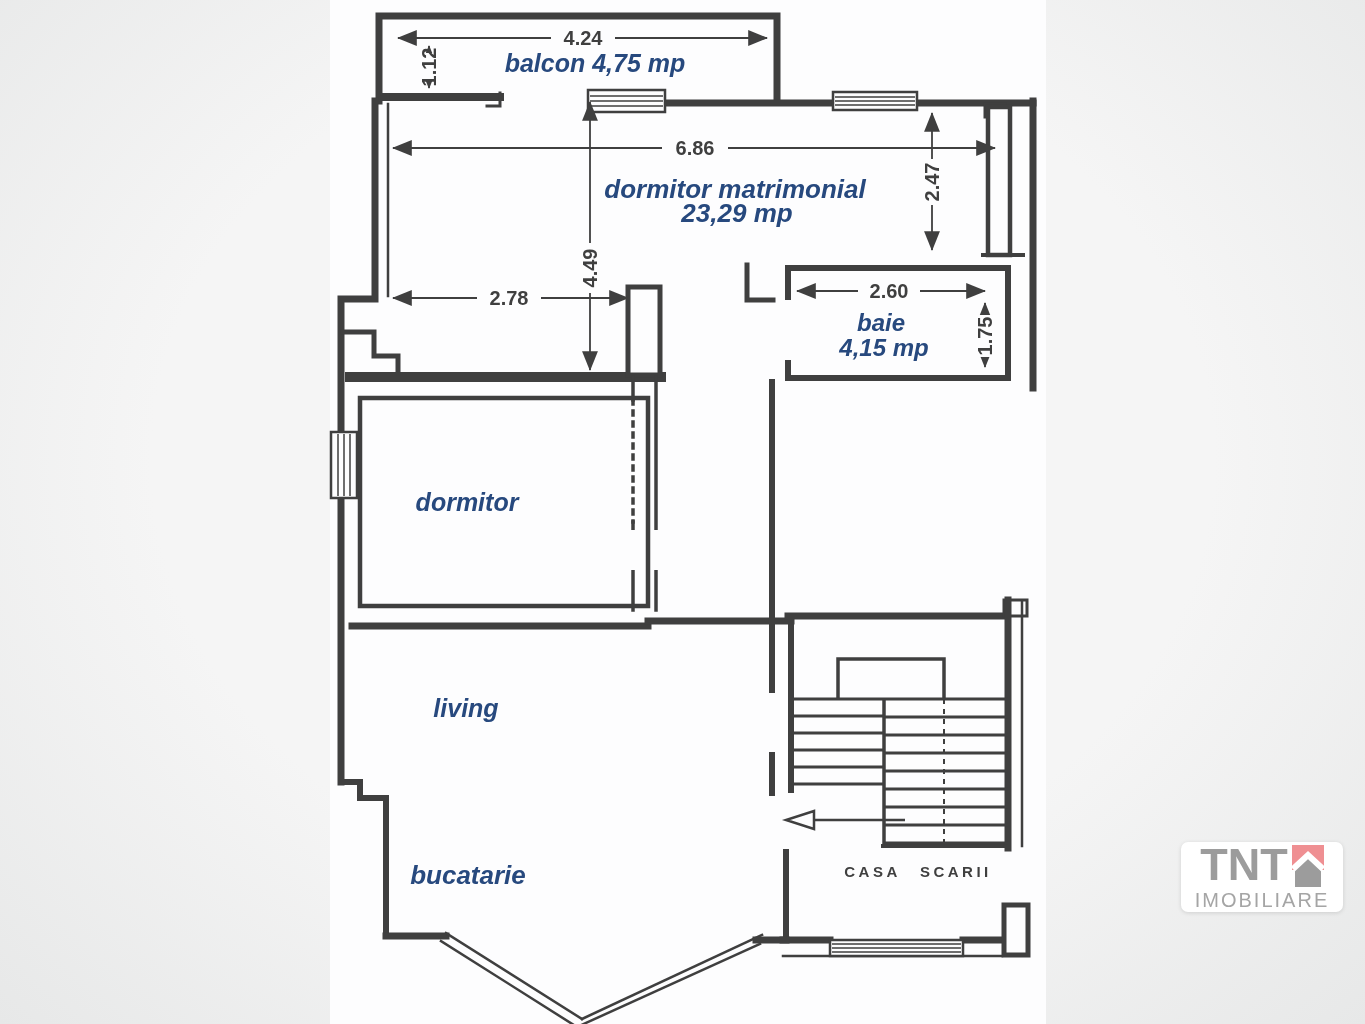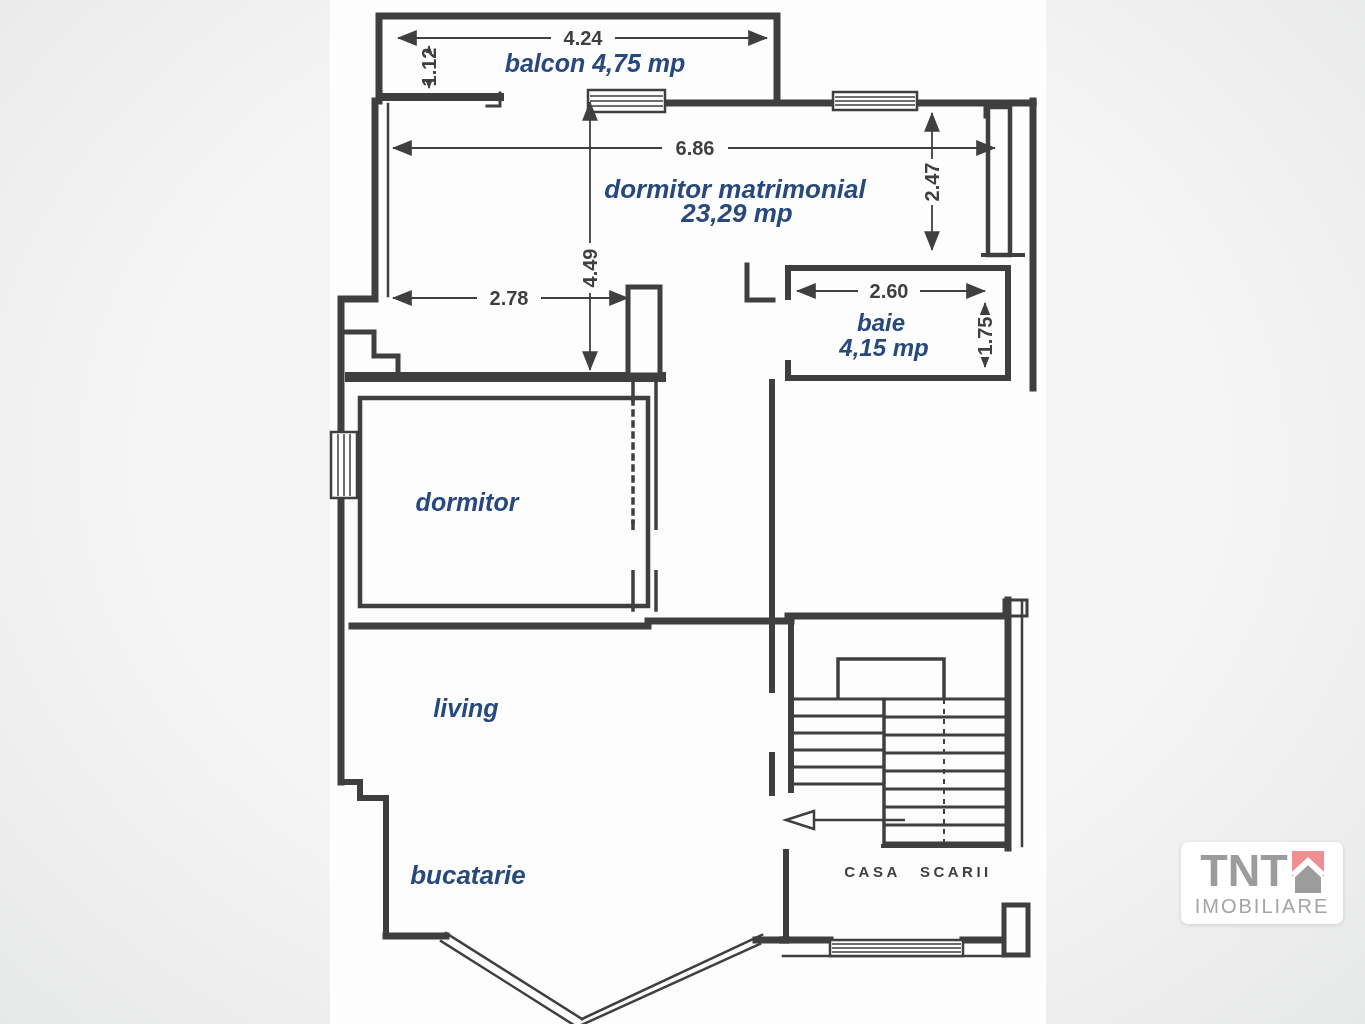--- a/index.html
+++ b/index.html
@@ -23,21 +23,21 @@
   .room-label{
     font-weight:bold;font-style:italic;
   }
   .dim-label{
     font-weight:bold;
   }
   .casa-label{
     font-weight:bold;letter-spacing:3.5px;word-spacing:12px;
   }
   .logo-card{
-    position:absolute;left:1181px;top:842px;width:162px;height:82px;
+    position:absolute;left:1181px;top:842px;width:162px;height:70px;
     background:#ffffff;border-radius:7px;
     box-shadow:0 1px 4px rgba(0,0,0,0.13);
     display:flex;flex-direction:column;align-items:center;justify-content:center;
   }
   .logo-row{display:flex;align-items:flex-start;gap:4px;}
   .logo-tnt{
     font-size:45px;font-weight:bold;line-height:40px;letter-spacing:0px;
     color:#9c9c9c;
   }
   .logo-icon{display:block;margin-top:0px;}

